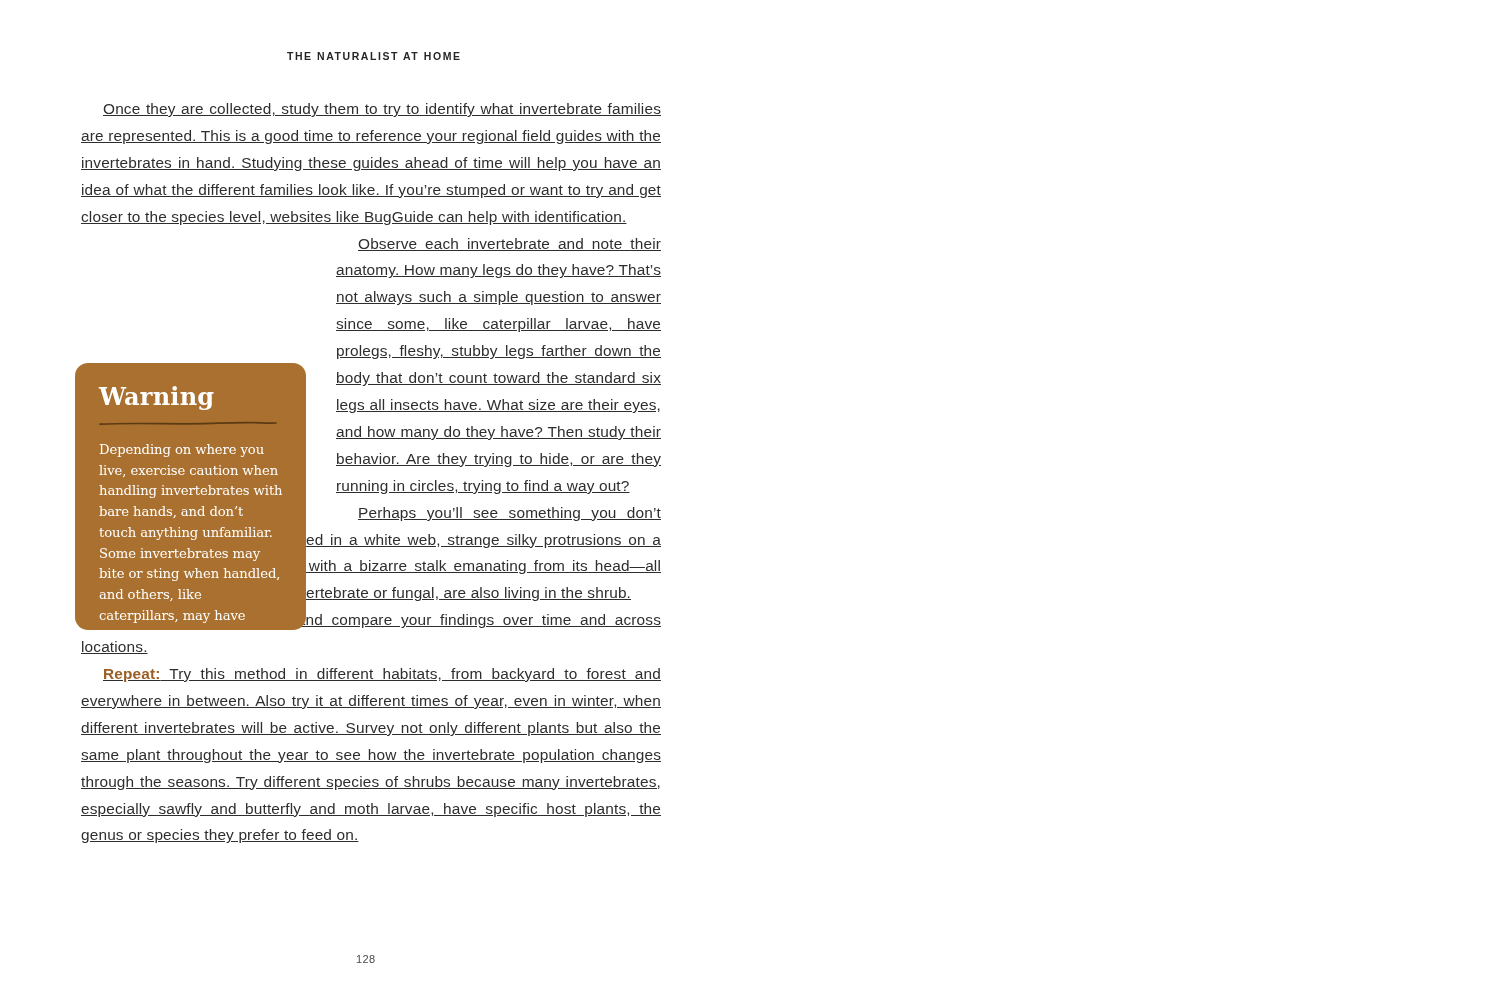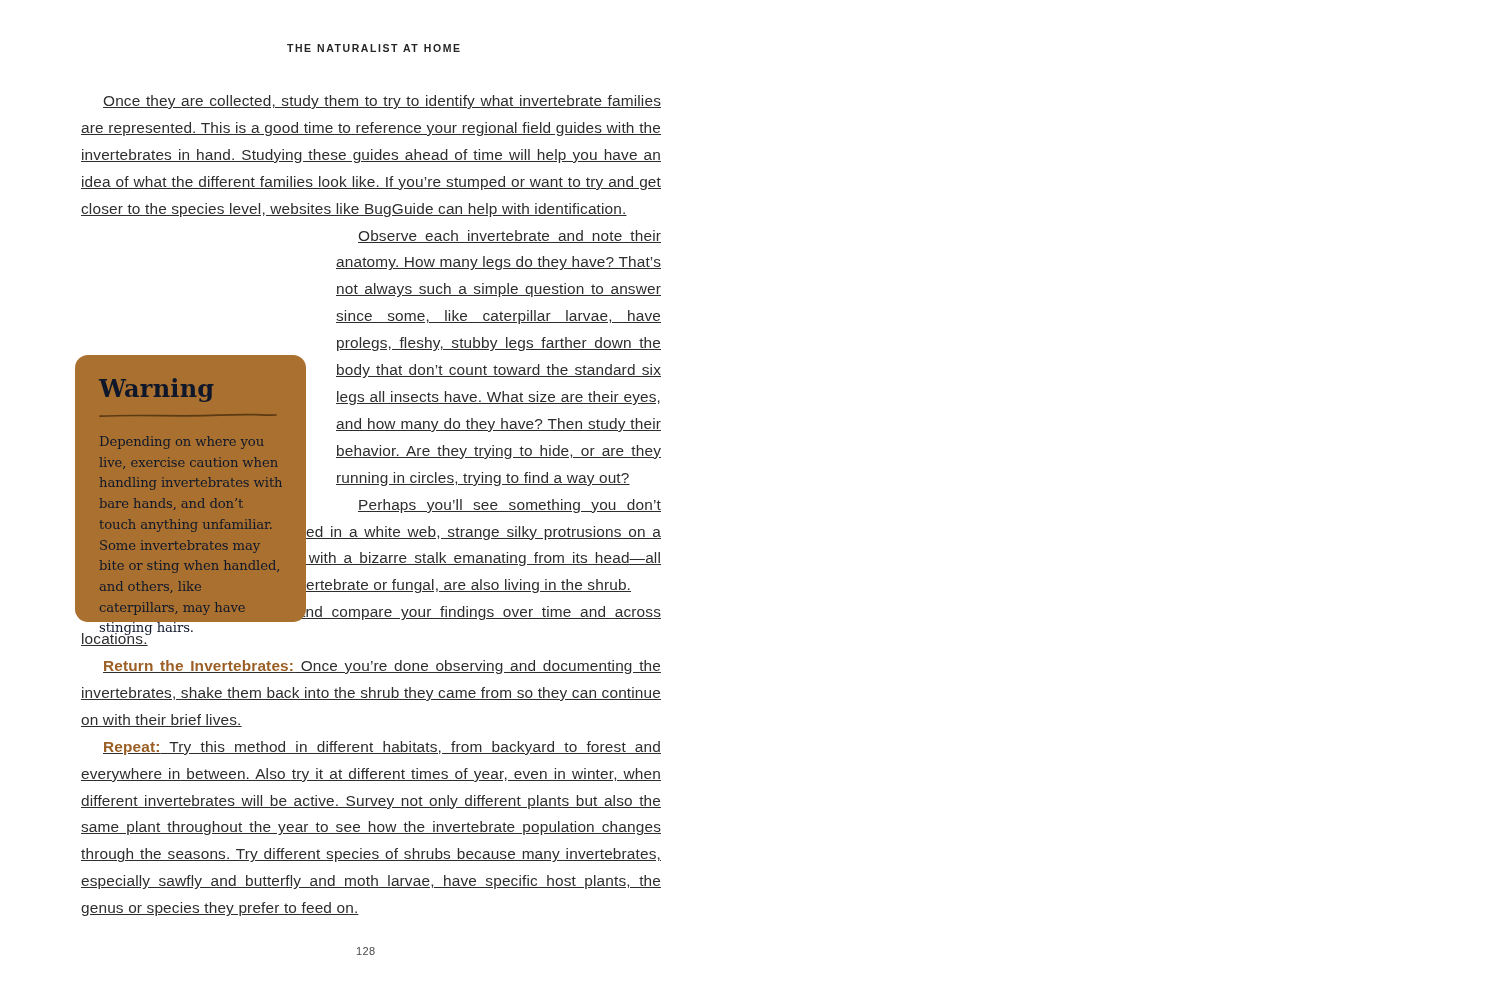--- a/index.html
+++ b/index.html
@@ -18,21 +18,21 @@
   .spread {
     position: relative;
     width: 1500px;
     height: 1000px;
     background: #ffffff;
   }
 
   
   .page {
     position: absolute;
-    top: 0;
+    top: 8px;
     width: 750px;
     height: 864px;
   }
   .page-left  { left: 0; }
   .page-right { left: 750px; }
 
   
   .running-head {
     position: absolute;
     top: 42px;
@@ -97,36 +97,36 @@
     height: 267px;
     background: #a9702f;
     border-radius: 13px;
     box-sizing: border-box;
     padding: 22px 22px 0 24px;
   }
   .warning-title {
     font-family: "DejaVu Serif", "Liberation Serif", serif;
     font-weight: 700;
     font-size: 24px;
-    color: #0f172a;
+    color: #ffffff;
     letter-spacing: 0.2px;
     line-height: 1;
     margin: 0 0 0 0;
   }
   .warning-rule {
     margin: 12px 0 14px 0;
     width: 178px;
     height: 5px;
     display: block;
   }
   .warning-body {
     font-family: "DejaVu Serif", "Liberation Serif", serif;
     font-size: 13.2px;
     line-height: 20.7px;
-    color: #0f172a;
+    color: #ffffff;
     letter-spacing: -0.1px;
   }
 
   .bold-lead {
     font-weight: 700;
     color: #9b5f25;
   }
 </style>
 </head>
 <body>
@@ -140,21 +140,20 @@
     <div class="col col-left">
 
       <p>Once they are collected, study them to try to identify what invertebrate families are represented. This is a good time to reference your regional field guides with the invertebrates in hand. Studying these guides ahead of time will help you have an idea of what the different families look like. If you’re stumped or want to try and get closer to the species level, websites like BugGuide can help with identification.</p>
 
       <div class="warning-float"></div>
 
       <p>Observe each invertebrate and note their anatomy. How many legs do they have? That’s not always such a simple question to answer since some, like caterpillar larvae, have prolegs, fleshy, stubby legs farther down the body that don’t count toward the standard six legs all insects have. What size are their eyes, and how many do they have? Then study their behavior. Are they trying to hide, or are they running in circles, trying to find a way out?</p>
       <p>Perhaps you’ll see something you don’t recognize, like a larvae cocooned in a white web, strange silky protrusions on a comatose caterpillar, or an ant with a bizarre stalk emanating from its head—all signs that parasites, whether invertebrate or fungal, are also living in the shrub.</p>
       <p>Document what you find, and compare your findings over time and across locations.</p>
 
-      <p><span class="bold-lead">Return the Invertebrates:</span><span> Once you’re done observing and documenting the invertebrates, shake them back into the shrub they came from so they can continue on with their brief lives.</span></p>
 
       <p><span class="bold-lead">Repeat:</span><span> Try this method in different habitats, from backyard to forest and everywhere in between. Also try it at different times of year, even in winter, when different invertebrates will be active. Survey not only different plants but also the same plant throughout the year to see how the invertebrate population changes through the seasons. Try different species of shrubs because many invertebrates, especially sawfly and butterfly and moth larvae, have specific host plants, the genus or species they prefer to feed on.</span></p>
     </div>
 
     <div class="warning-box">
       <div class="warning-title">Warning</div>
       <svg class="warning-rule" viewBox="0 0 178 5" preserveAspectRatio="none">
         <path d="M1 3.2 C 40 1.2, 80 4.0, 120 2.2 S 160 2.6, 177 2.0" stroke="#5c3a14" stroke-width="1.7" fill="none" stroke-linecap="round"></path>
       </svg>
       <div class="warning-body">Depending on where you live, exercise caution when handling invertebrates with bare hands, and don’t touch anything unfamiliar. Some invertebrates may bite or sting when handled, and others, like caterpillars, may have stinging hairs.</div>

